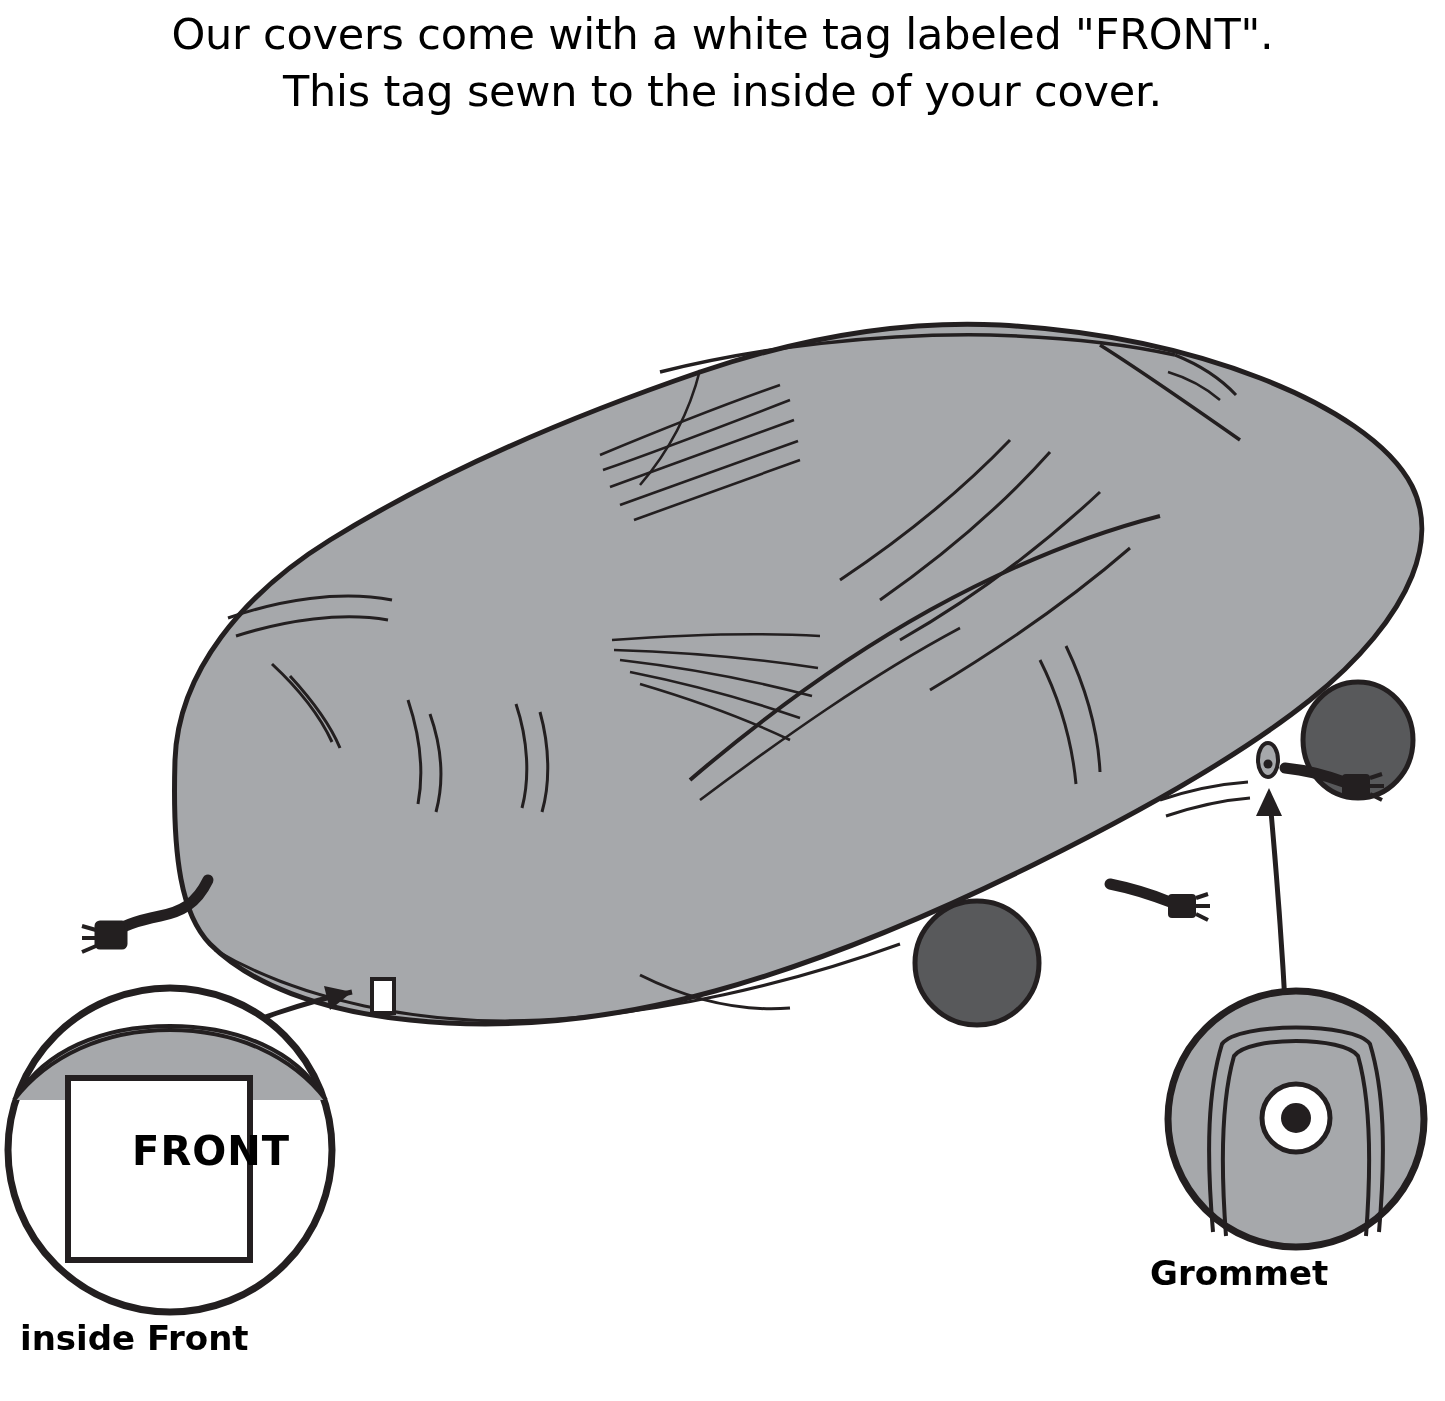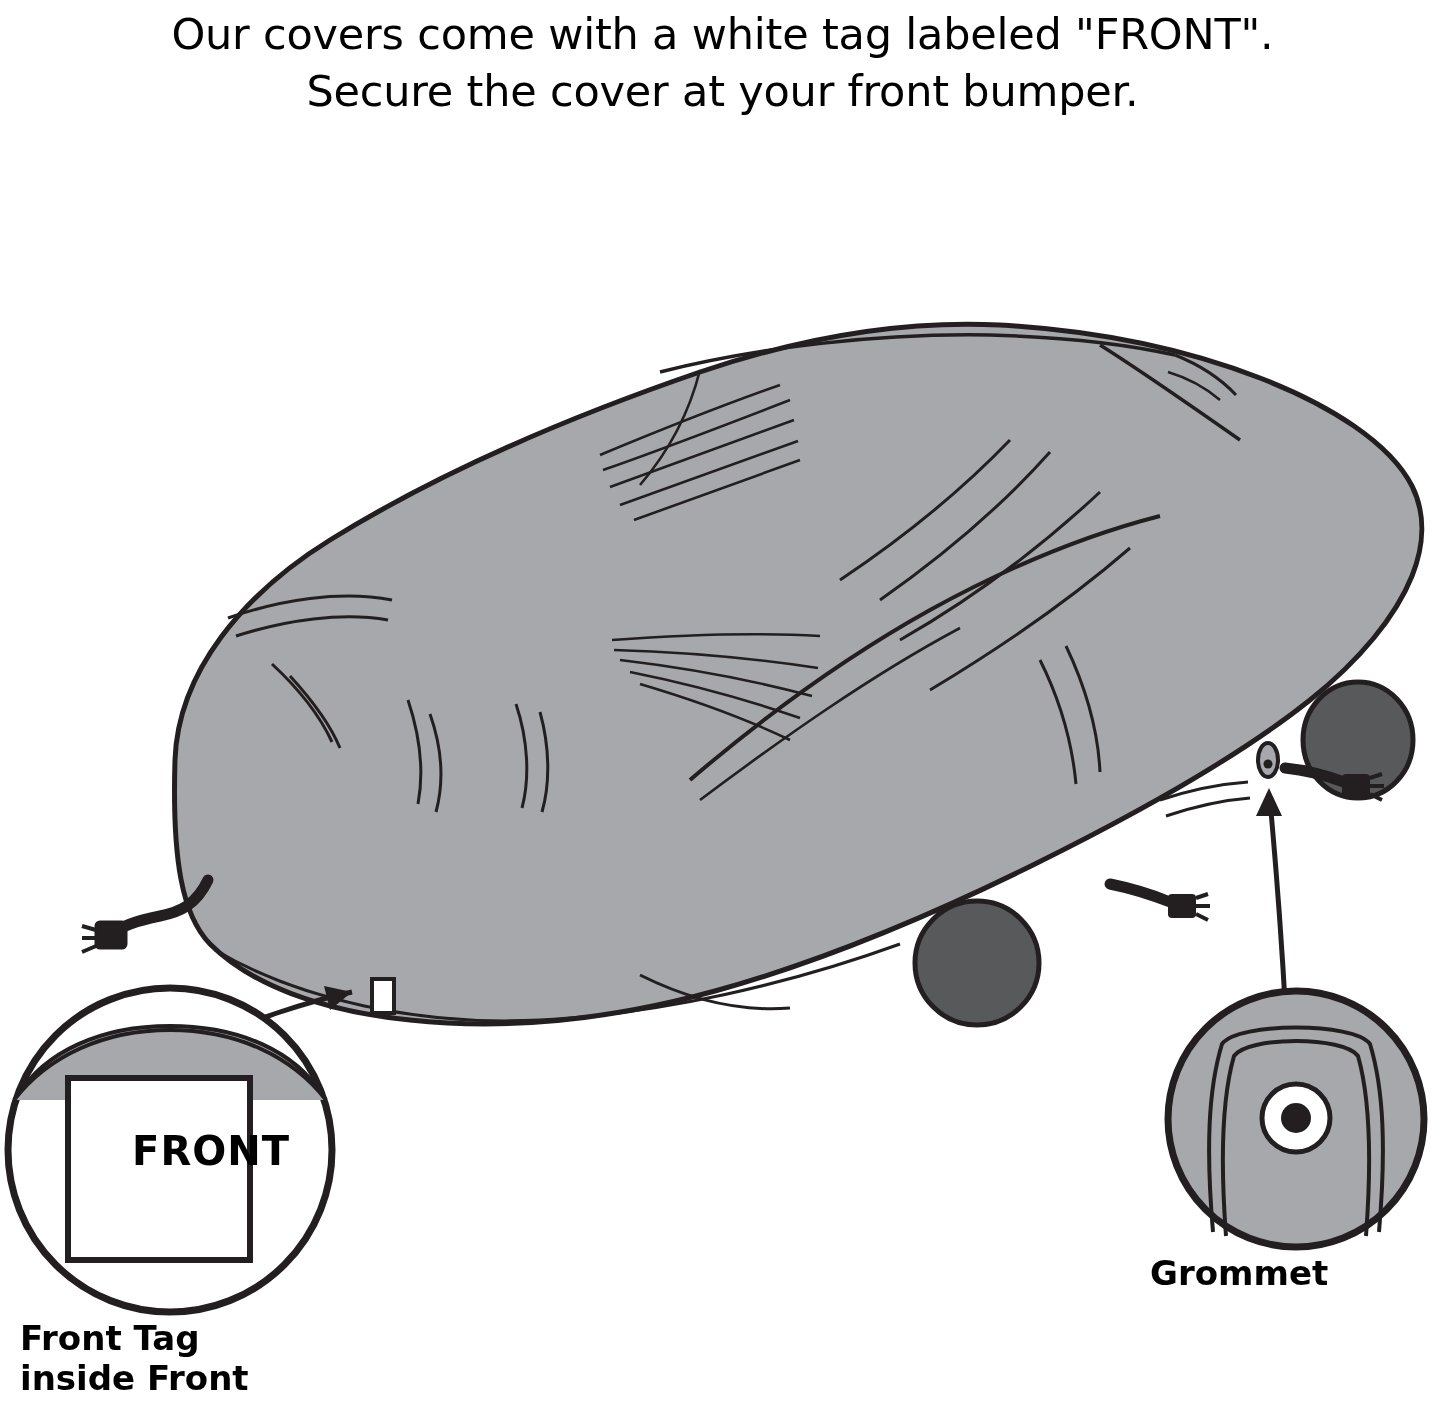--- a/index.html
+++ b/index.html
@@ -75,21 +75,21 @@
     font-family: "DejaVu Sans", sans-serif;
   }
 </style>
 </head>
 <body>
 
 <div class="stage">
 
   <div class="headline" style="top:6px;">
     <span class="line">Our covers come with a white tag labeled "FRONT".</span>
-    <span class="line">Secure the cover at your front bumper.</span>
+    <span class="line">This tag sewn to the inside of your cover.</span>
   </div>
 
   <svg class="diagram" viewBox="0 0 1445 1401" xmlns="http://www.w3.org/2000/svg">
 
     <g>
       <ellipse cx="977" cy="963" rx="62" ry="62" fill="#58595b" stroke="#231f20" stroke-width="5"></ellipse>
       <ellipse cx="1358" cy="740" rx="55" ry="58" fill="#58595b" stroke="#231f20" stroke-width="5"></ellipse>
     </g>
 
     <g>
@@ -216,21 +216,20 @@
       <path d="M1226,1236 C1220,1156 1222,1098 1234,1056 C1248,1036 1344,1036 1358,1056
                C1370,1098 1372,1156 1366,1236" fill="none" stroke="#231f20" stroke-width="4"></path>
       <circle cx="1296" cy="1118" r="34" fill="#ffffff" stroke="#231f20" stroke-width="5"></circle>
       <circle cx="1296" cy="1118" r="15" fill="#231f20"></circle>
     </g>
   </svg>
 
   <div class="front-tag-text">FRONT</div>
 
   <div class="caption caption-front-tag">
-    <div>Front Tag</div>
     <div>inside Front</div>
   </div>
 
   <div class="caption caption-grommet">
     <div>Grommet</div>
   </div>
 
 </div>
 
 </body></html>

